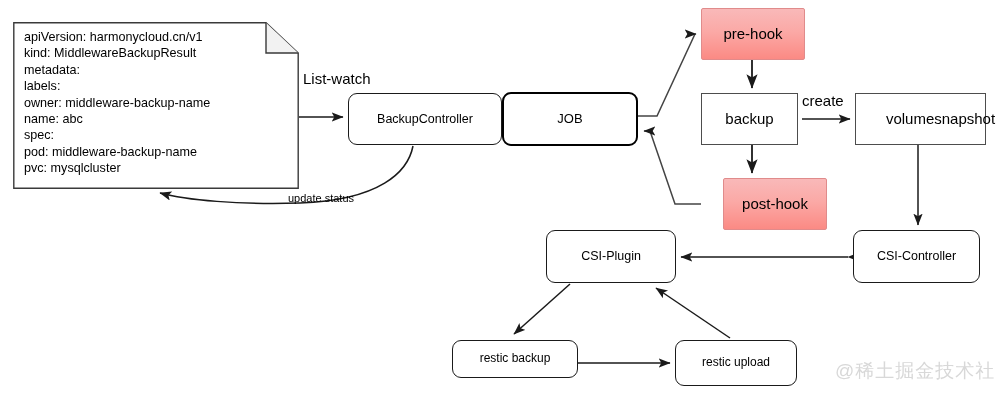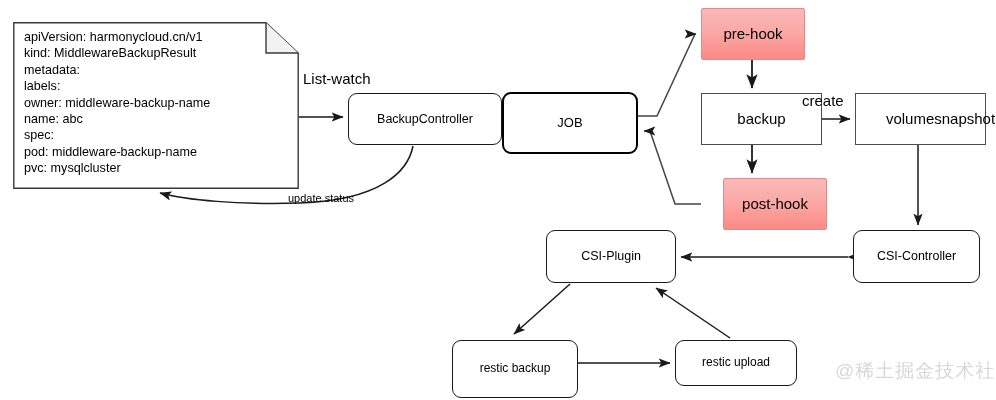--- a/index.html
+++ b/index.html
@@ -146,49 +146,49 @@
 name: abc
 spec:
 pod: middleware-backup-name
 pvc: mysqlcluster</div>
   </div>
 
   <div class="node rounded" style="left:348px; top:93px; width:154px; height:52px; font-size:12.5px;">
     <span>BackupController</span>
   </div>
 
-  <div class="node rounded-thick" style="left:502px; top:92px; width:136px; height:62px; font-size:13px;">
+  <div class="node rounded-thick" style="left:502px; top:92px; width:136px; height:54px; font-size:13px;">
     <span>JOB</span>
   </div>
 
   <div class="node hook" style="left:701px; top:8px; width:104px; height:52px; font-size:15px;">
     <span>pre-hook</span>
   </div>
 
   <div class="node hook" style="left:701px; top:178px; width:104px; height:52px; font-size:15px;margin-left:22px;">
     <span>post-hook</span>
   </div>
 
-  <div class="node sharp" style="left:701px; top:93px; width:121px; height:52px; font-size:15px;">
+  <div class="node sharp" style="left:701px; top:93px; width:97px; height:52px; font-size:15px;">
     <span>backup</span>
   </div>
 
   <div class="node sharp" style="left:855px; top:93px; width:131px; height:52px; font-size:15px;padding-left:40px;">
     <span>volumesnapshot</span>
   </div>
 
   <div class="node rounded" style="left:546px; top:230px; width:130px; height:53px; font-size:12.5px;">
     <span>CSI-Plugin</span>
   </div>
 
   <div class="node rounded" style="left:853px; top:230px; width:127px; height:53px; font-size:12.5px;">
     <span>CSI-Controller</span>
   </div>
 
-  <div class="node rounded" style="left:452px; top:340px; width:126px; height:58px; font-size:12px;">
+  <div class="node rounded" style="left:452px; top:340px; width:126px; height:38px; font-size:12px;">
     <span>restic backup</span>
   </div>
 
   <div class="node rounded" style="left:675px; top:340px; width:122px; height:46px; font-size:12px;">
     <span>restic upload</span>
   </div>
 
   <div class="edge-label" style="left:303px; top:70px; font-size:15px;">List-watch</div>
 
   <div class="edge-label" style="left:288px; top:192px; font-size:11px;">update status</div>

